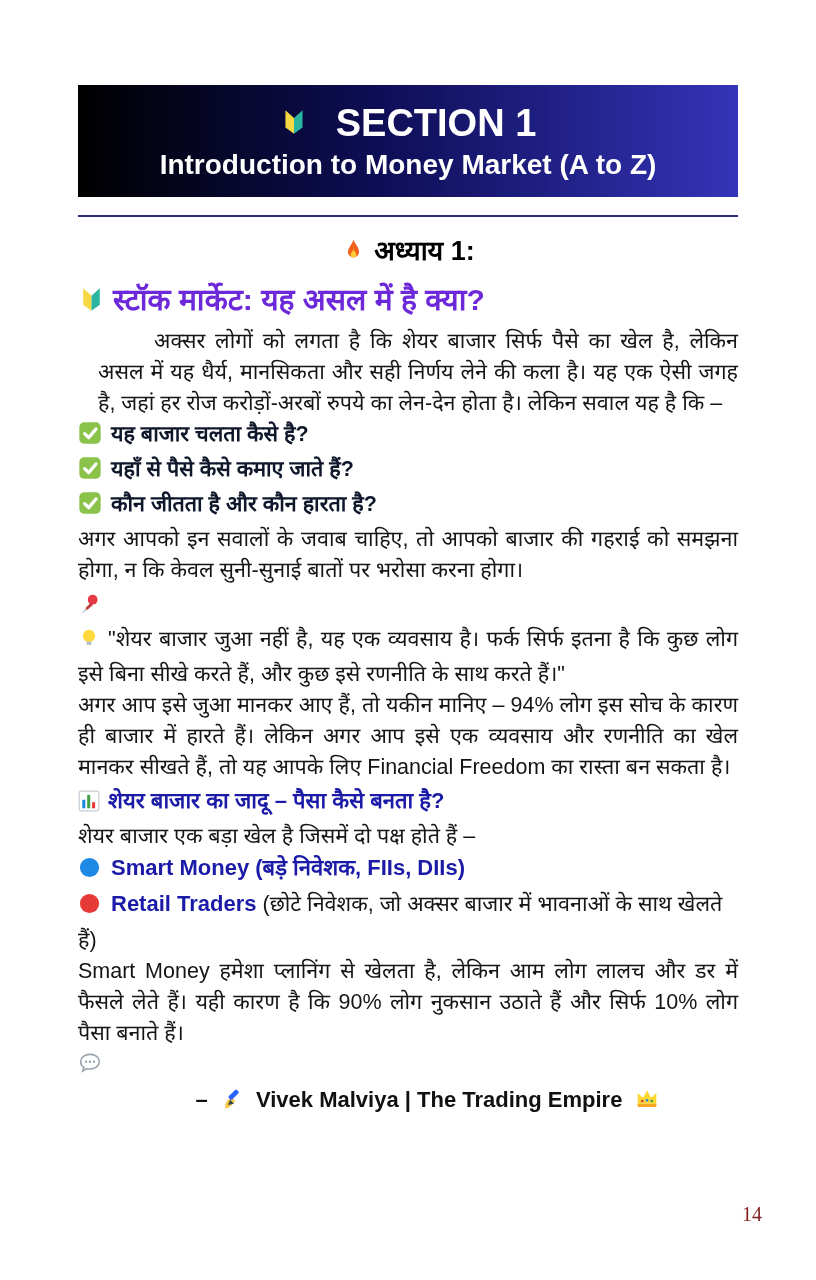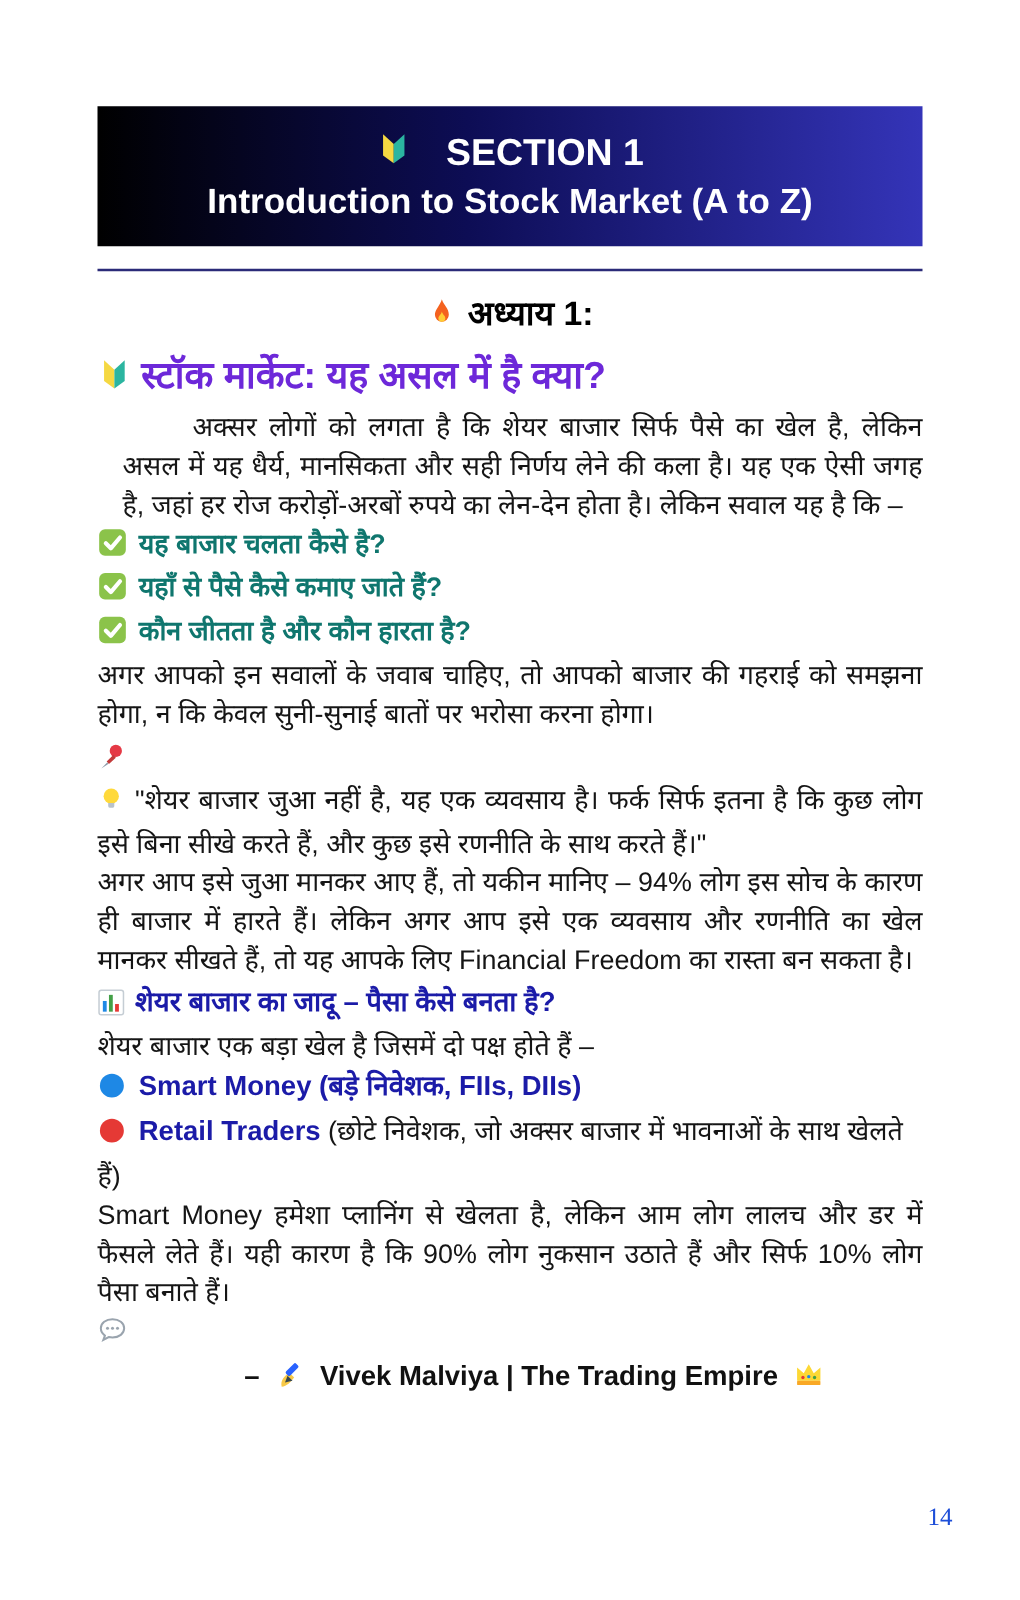--- a/index.html
+++ b/index.html
@@ -10,73 +10,73 @@
     overflow:hidden;
   }
   .content { padding:85px 78px 0 78px; }
 
   .banner {
     height:112px; width:100%;
     background:linear-gradient(90deg,#000000 0%,#0d0d55 45%,#3434b8 100%);
     display:flex; flex-direction:column; justify-content:center; align-items:center;
     gap:4px; color:#ffffff;
   }
-  .banner-line1 { font-size:30px; font-weight:bold; display:flex; align-items:center; gap:28px;justify-content:space-between; }
+  .banner-line1 { font-size:38px; font-weight:bold; display:flex; align-items:center; gap:28px;justify-content:space-between; }
   .banner-line2 { font-size:28px; font-weight:bold; }
 
   .divider { border:none; border-top:2.5px solid #2b2b78; margin-top:18px; }
 
   .h-chapter { margin-top:14px; text-align:center; font-size:27px; font-weight:bold; color:#000; }
   .h-title   { margin-top:8px;  text-align:left; font-size:30px; font-weight:bold; color:#6d28d9; }
   .h-chapter .ic, .h-title .ic { vertical-align:-3px; margin-right:8px; }
 
   .body-p { font-size:21.5px; line-height:31px; text-align:justify; color:#151515; }
   .indent { text-indent:56px; margin-top:6px;margin-left:20px; }
 
-  .q-line { font-size:21.5px; line-height:31px; font-weight:bold; color:#0f766e; }
+  .q-line { font-size:21.5px; line-height:31px; font-weight:bold; color:#0f172a; }
   .q-line .ic { vertical-align:-4px; margin-right:9px; }
 
   .subhead { font-size:22px; line-height:32px; font-weight:bold; color:#1b1ba8; margin-top:2px; }
   .subhead .ic { vertical-align:-4px; margin-right:8px; }
 
   .quote-p { font-size:21.5px; line-height:31px; text-align:justify; color:#151515; }
   .quote-p .ic { vertical-align:-4px; margin-right:8px; }
 
   .side-line { font-size:22px; line-height:32px; }
   .side-line .ic { vertical-align:-4px; margin-right:10px; }
   .blue-bold { color:#1b1ba8; font-weight:bold; }
   .side-rest { font-size:21.5px; color:#151515; }
 
   .signature { margin-top:3px; text-align:center; padding-left:44px;
                font-size:22px; font-weight:bold; color:#111; }
   .signature .ic { vertical-align:-4px; margin:0 6px; }
 
   .page-number {
     position:absolute; right:54px; bottom:54px;
-    font-family:"Liberation Serif","DejaVu Serif",serif; font-size:20px; color:#1d4ed8;
+    font-family:"Liberation Serif","DejaVu Serif",serif; font-size:20px; color:#7f1d1d;
   }
   .ic { display:inline-block; }
 </style>
 </head>
 <body>
 
 <div class="page">
   <div class="content">
 
     <div class="banner">
       <div class="banner-line1">
         <span class="ic">
           <svg width="28" height="28" viewBox="0 0 36 36">
             <path d="M7 3 L18 13 L18 33 L7 25 Z" fill="#F5D842"></path>
             <path d="M29 3 L18 13 L18 33 L29 25 Z" fill="#2BB5A0"></path>
           </svg>
         </span>
         <span>SECTION 1</span>
       </div>
-      <div class="banner-line2">Introduction to Stock Market (A to Z)</div>
+      <div class="banner-line2">Introduction to Money Market (A to Z)</div>
     </div>
 
     <hr class="divider">
 
     <div class="h-chapter">
       <span class="ic">
         <svg width="25" height="25" viewBox="0 0 36 36">
           <path fill="#F4621F" d="M18 2c2 7 8 10 8 18a8 8 0 1 1-16 0c0-6 6-11 8-18z"></path>
           <path fill="#FFCC33" d="M18 16c1 4 4 4.5 4 8a4 4 0 1 1-8 0c0-3 3-4 4-8z"></path>
         </svg>

